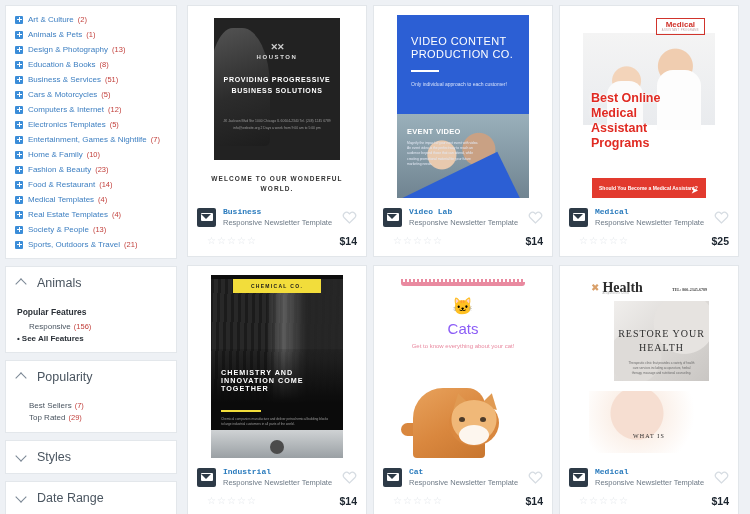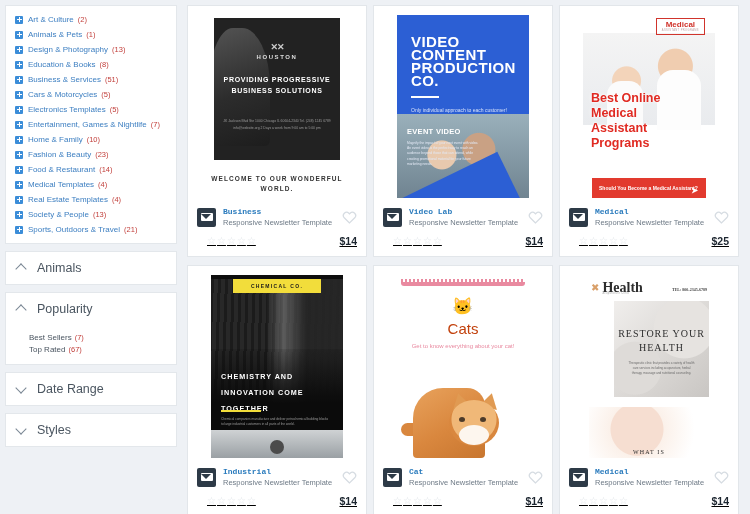--- a/index.html
+++ b/index.html
@@ -138,21 +138,21 @@
   .biz-addr {
     position:absolute; left:8px; right:8px; top:100px;
     text-align:center; color:#9a9a9a; font-size:3.4px; line-height:6.5px;
   }
   .biz-foot { background:#fff; padding-top:14px; text-align:center; }
   .biz-welcome { font-size:6.5px; color:#333; letter-spacing:1.1px; font-weight:bold; line-height:10px;}
 
   
   .vid-sheet { width:132px; height:100%; background:#2c5fd4; position:relative; overflow:hidden;}
   .vid-top { padding:20px 14px 0 14px; }
-  .vid-title { color:#fff; font-size:15px; font-weight:bold; line-height:13px; letter-spacing:.4px;}
+  .vid-title { color:#fff; font-size:11px; font-weight:normal; line-height:13px; letter-spacing:.4px;}
   .vid-rule { width:28px; height:2px; background:#fff; margin:9px 0 8px 0;}
   .vid-sub { color:#d5e0fa; font-size:5px; line-height:8px;}
   .vid-photo {
     position:absolute; left:0; right:0; top:99px; height:93px;
     background:
       radial-gradient(circle at 62% 38%, #c9a184 0 16px, rgba(0,0,0,0) 17px),
       radial-gradient(circle at 34% 44%, #e8c9ae 0 14px, rgba(0,0,0,0) 15px),
       linear-gradient(180deg,#9ab0bb 0%,#6b7f8c 100%);
   }
   .vid-photo::after {
@@ -219,21 +219,21 @@
       #121212;
     opacity:.95;
   }
   .ind-img::after {
     content:""; position:absolute; left:0; top:70px; right:0; bottom:0;
     background:linear-gradient(180deg, rgba(0,0,0,.1), #0b0b0b 60%);
   }
   .ind-head {
     position:absolute; left:10px; right:12px; top:94px;
     color:#fff; font-size:7.2px; font-weight:bold;
-    letter-spacing:1px; line-height:16px;
+    letter-spacing:1px; line-height:8px;
   }
   .ind-rule { position:absolute; left:10px; top:135px; width:40px; height:1.5px; background:#f2dd3b;}
   .ind-body {
     position:absolute; left:10px; right:14px; top:142px;
     color:#9b9b9b; font-size:3.2px; line-height:5.2px;
   }
   .ind-bot {
     position:absolute; left:0; right:0; bottom:0; height:28px;
     background:linear-gradient(180deg,#cfd2d4,#9aa0a4);
   }
@@ -250,21 +250,21 @@
     border-radius: 0 0 3px 3px;
   }
   .cat-band::after {
     content:""; display:block; height:3px; margin-top:4px;
     background: repeating-linear-gradient(90deg,#e98aa0 0 2px, #fff 2px 4px);
   }
   .cat-icon {
     text-align:center; margin-top:12px; font-size:17px;
     color:#f2c14a; line-height:17px;
   }
-  .cat-title { text-align:center; color:#c2410c; font-size:15px; margin-top:6px; line-height:16px;}
+  .cat-title { text-align:center; color:#8b5cf6; font-size:15px; margin-top:6px; line-height:16px;}
   .cat-sub { text-align:center; color:#e98aa0; font-size:6px; line-height:9px; margin-top:5px;}
   .cat-photo {
     position:absolute; left:0; right:0; bottom:0; height:96px;
     background:#fff;
   }
   .cat-body {
     position:absolute; left:16px; bottom:0; width:72px; height:70px;
     background: linear-gradient(150deg,#e8a25c 0%, #d9873e 55%, #c8762f 100%);
     border-radius: 30px 18px 4px 4px;
   }
@@ -296,21 +296,21 @@
 
   
   .hl-sheet { width:132px; height:100%; background:#fff; position:relative; overflow:hidden; padding:0 6px;}
   .hl-top { display:flex; align-items:center; justify-content:space-between; padding:8px 2px 6px 2px;}
   .hl-brand { display:flex; align-items:flex-start; }
   .hl-mark { color:#d9a06a; font-size:10px; line-height:10px; margin-right:3px; }
   .hl-name { font-family:"Liberation Serif", serif; font-size:14px; color:#2d2d2d; font-weight:bold; line-height:9px;}
   .hl-tag { font-size:2.6px; color:#a9a9a9; letter-spacing:.3px;}
   .hl-tel { font-family:"Liberation Serif", serif; font-size:4px; color:#444; font-weight:bold;}
   .hl-hero {
-    height:96px; position:relative; overflow:hidden;
+    height:80px; position:relative; overflow:hidden;
     background:
       radial-gradient(circle at 74% 28%, #e6e3e0 0 30px, rgba(0,0,0,0) 31px),
       radial-gradient(circle at 22% 70%, #dedbd8 0 26px, rgba(0,0,0,0) 27px),
       linear-gradient(135deg,#f0eeec 0%,#d9d6d3 60%,#c9c6c3 100%);
     margin-left: 25px;
   }
   .hl-h1 {
     position:absolute; left:0; right:0; top:26px; text-align:center;
     font-family:"Liberation Serif", serif; color:#2f2f2f;
     font-size:10px; letter-spacing:1px; line-height:14px;
@@ -348,21 +348,20 @@
   .cf-texts { flex:1; min-width:0; }
   .cf-title { font-size:8px; color:#2a7bbd; font-weight:bold; line-height:11px; cursor:pointer;font-family:Liberation Mono, monospace;}
   .cf-sub { font-size:7.5px; color:#6e7a86; line-height:11px; white-space:nowrap;}
   .heart {
     width:15px; height:15px; flex:0 0 15px; position:relative; cursor:pointer;
   }
   .heart svg { display:block; }
   .cf-bot {
     display:flex; align-items:center; justify-content:space-between;
     padding:0 9px 9px 19px;
-    text-decoration:underline;
   }
   .stars { display:flex; gap:1px; }
   .stars span { color:#e2e6ea; font-size:10px; line-height:12px; }
   .price { font-size:10.5px; color:#1d2630; font-weight:bold; }
 </style>
 </head>
 <body>
 
 <div class="app">
 
@@ -394,20 +393,25 @@
         <span class="cat-label">Business &amp; Services</span>
         <span class="cat-count">(51)</span>
       </div>
       <div class="cat-row">
         <span class="cat-box"></span>
         <span class="cat-label">Cars &amp; Motorcycles</span>
         <span class="cat-count">(5)</span>
       </div>
       <div class="cat-row">
         <span class="cat-box"></span>
+        <span class="cat-label">Computers &amp; Internet</span>
+        <span class="cat-count">(12)</span>
+      </div>
+      <div class="cat-row">
+        <span class="cat-box"></span>
         <span class="cat-label">Electronics Templates</span>
         <span class="cat-count">(5)</span>
       </div>
       <div class="cat-row">
         <span class="cat-box"></span>
         <span class="cat-label">Entertainment, Games &amp; Nightlife</span>
         <span class="cat-count">(7)</span>
       </div>
       <div class="cat-row">
         <span class="cat-box"></span>
@@ -444,47 +448,56 @@
         <span class="cat-label">Sports, Outdoors &amp; Travel</span>
         <span class="cat-count">(21)</span>
       </div>
     </div>
 
     <div class="panel">
       <div class="sec-head">
         <span class="chev"></span>
         <span class="sec-title">Animals</span>
       </div>
+      <div class="sec-body">
+        <div class="sec-sub">Popular Features</div>
+        <div class="sec-item">
+          <span>Responsive</span><span class="cnt">(156)</span>
+        </div>
+        <div class="sec-link">
+          <span class="bullet">•</span><span>See All Features</span>
+        </div>
+      </div>
     </div>
 
     <div class="panel">
       <div class="sec-head">
         <span class="chev"></span>
         <span class="sec-title">Popularity</span>
       </div>
       <div class="sec-body">
         <div class="sec-item flush">
           <span>Best Sellers</span><span class="cnt">(7)</span>
         </div>
         <div class="sec-item flush">
-          <span>Top Rated</span><span class="cnt">(67)</span>
+          <span>Top Rated</span><span class="cnt">(29)</span>
         </div>
       </div>
     </div>
 
+    <div class="panel">
+      <div class="sec-head">
+        <span class="chev down"></span>
+        <span class="sec-title">Styles</span>
+      </div>
+    </div>
     <div class="panel">
       <div class="sec-head">
         <span class="chev down"></span>
         <span class="sec-title">Date Range</span>
-      </div>
-    </div>
-    <div class="panel">
-      <div class="sec-head">
-        <span class="chev down"></span>
-        <span class="sec-title">Styles</span>
       </div>
     </div>
 
   </aside>
 
   <main class="main">
     <div class="grid">
 
       <div class="card">
         <div class="thumb">

